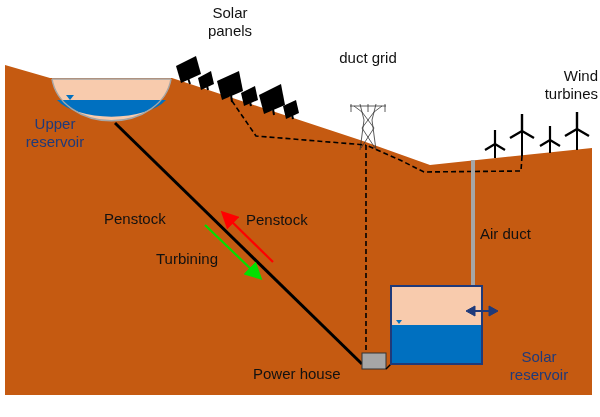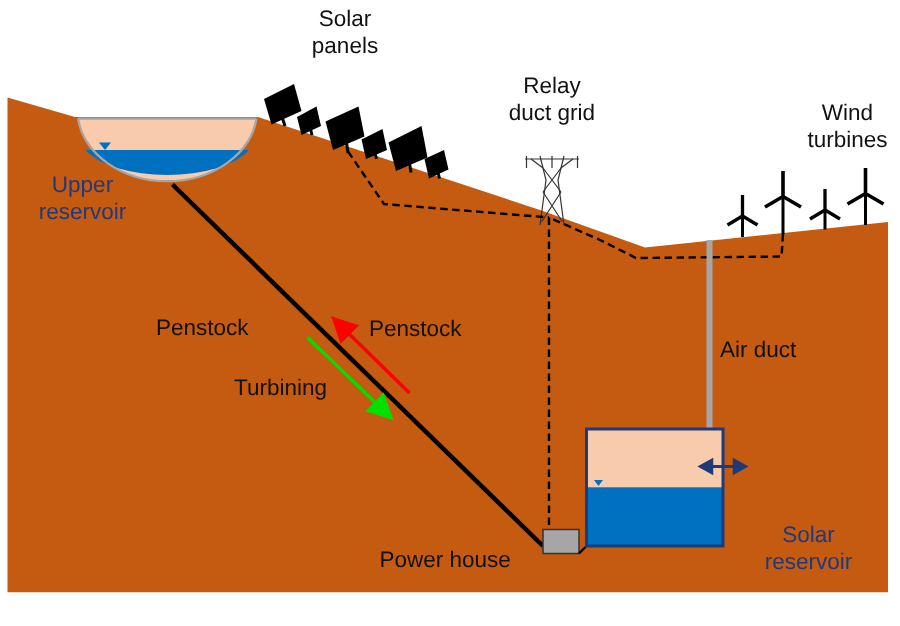--- a/index.html
+++ b/index.html
@@ -117,24 +117,23 @@
     <path d="M466,311 L475,306 L475,316 Z"></path>
     <path d="M498,311 L489,306 L489,316 Z"></path>
   </g>
 </svg>
 
 <div class="lbl dark" style="left:200px; top:4px; width:60px;">
   <div>Solar</div>
   <div>panels</div>
 </div>
 <div class="lbl dark" style="left:322px; top:49px; width:92px;">
-  <div>Relay</div>
   <div>duct grid</div>
 </div>
-<div class="lbl dark" style="left:532px; top:67px; width:66px;">
+<div class="lbl dark" style="left:532px; top:67px; width:66px;text-align:right;">
   <div>Wind</div>
   <div>turbines</div>
 </div>
 <div class="lbl blue" style="left:7px; top:115px; width:70px;">
   <div>Upper</div>
   <div>reservoir</div>
 </div>
 <div class="lbl dark" style="left:104px; top:190px;margin-top:20px;">Penstock</div>
 <div class="lbl dark" style="left:246px; top:211px;">Penstock</div>
 <div class="lbl dark" style="left:156px; top:250px;">Turbining</div>

